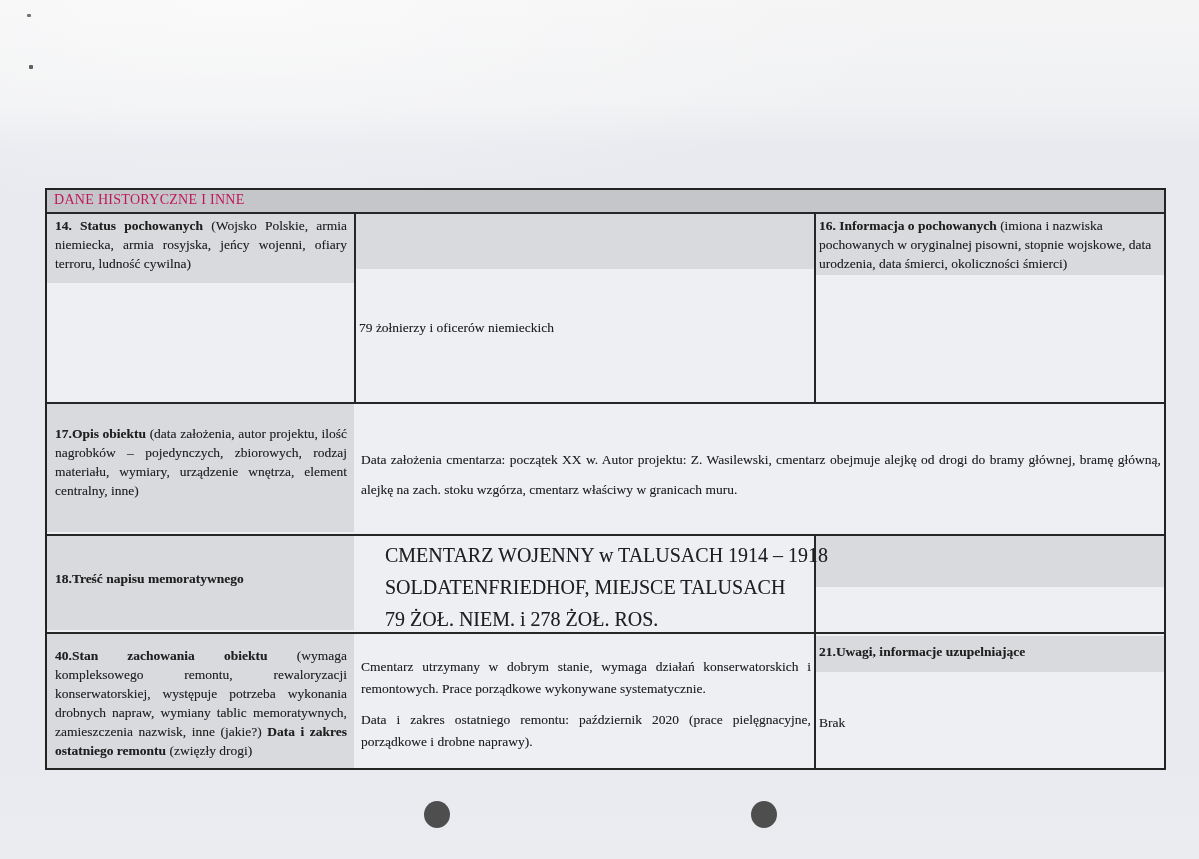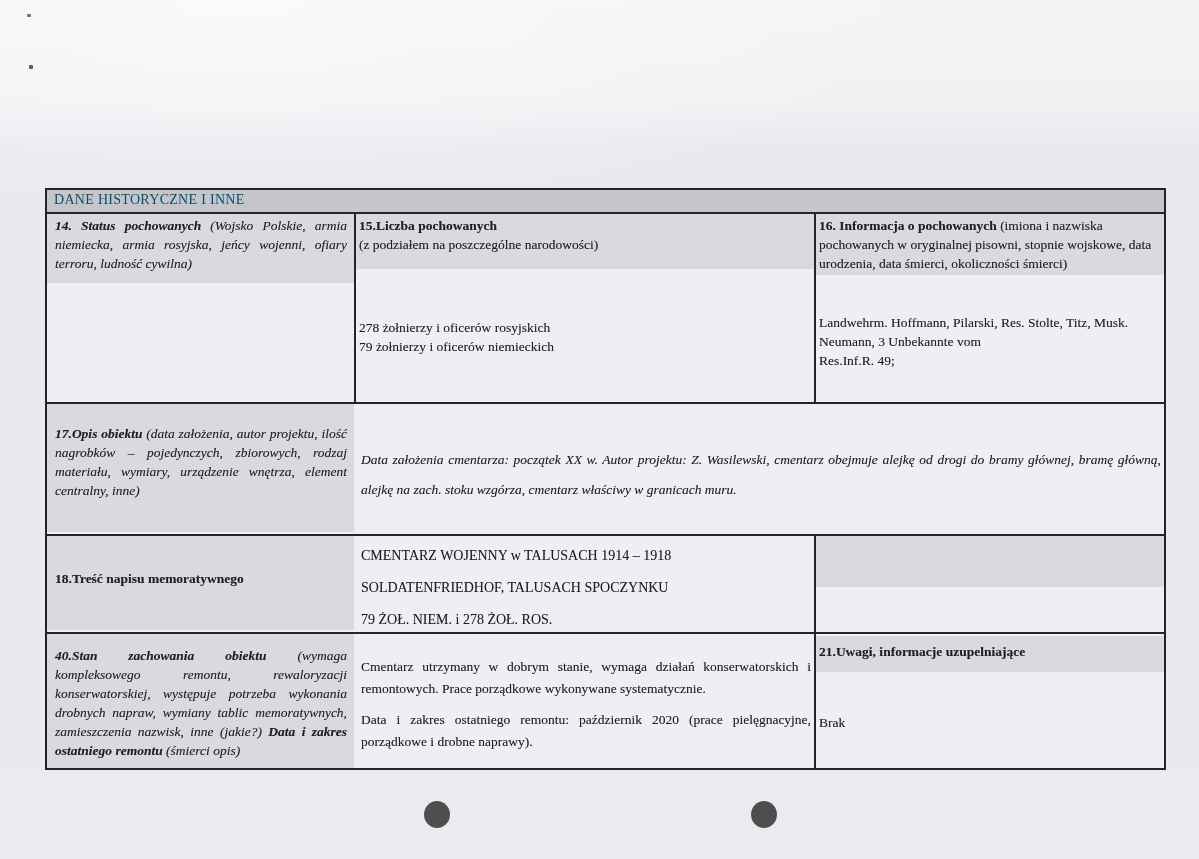--- a/index.html
+++ b/index.html
@@ -17,30 +17,30 @@
   .speck{position:absolute;background:#3a3a3a;border-radius:1px;}
   .table{
     position:absolute;left:45px;top:188px;width:1121px;height:582px;
     border:2px solid #232323;background:#edeff3;box-sizing:border-box;
   }
   .band{
     position:absolute;left:0;top:0;right:0;height:22px;
     background:#c5c6c9;
   }
   .band-text{
-    position:absolute;left:7px;top:2px;font-size:14px;color:#0c4a6e;letter-spacing:.3px;
+    position:absolute;left:7px;top:2px;font-size:14px;color:#be185d;letter-spacing:.3px;
   }
   .hline{position:absolute;left:0;right:0;height:2px;background:#262626;z-index:4;}
   .vline{position:absolute;width:2px;background:#262626;z-index:4;}
   .patch{position:absolute;background:#d9dade;z-index:1;}
   .txt{position:absolute;z-index:5;color:#1f1f1f;font-size:13.5px;line-height:19px;
        text-shadow:0 0 .4px rgba(30,30,30,.35);}
-  .just{text-align:justify;font-style:italic;}
+  .just{text-align:justify;}
   .b{font-weight:bold;}
-  .cap{font-size:14px;}
+  .cap{font-size:20px;margin-left:24px;}
   .memline{margin-bottom:13px;}
   .para{margin-bottom:9px;text-align:justify;line-height:22px;}
   .hole{position:absolute;width:26px;height:27px;border-radius:50%;background:#4e4e4e;}
 </style>
 </head>
 <body>
 
 <div class="paper">
 
   <div class="speck" style="left:27px;top:14px;width:4px;height:3px;opacity:.7"></div>
@@ -63,48 +63,38 @@
     <div class="patch" style="left:309px;top:24px;width:458px;height:55px"></div>
     <div class="patch" style="left:769px;top:24px;width:348px;height:61px"></div>
     <div class="patch" style="left:0;top:214px;width:307px;height:128px"></div>
     <div class="patch" style="left:0;top:346px;width:307px;height:94px"></div>
     <div class="patch" style="left:769px;top:346px;width:348px;height:51px"></div>
     <div class="patch" style="left:0;top:444px;width:307px;height:134px"></div>
     <div class="patch" style="left:769px;top:446px;width:348px;height:36px"></div>
 
     <div class="txt just" style="left:8px;top:26px;width:292px"><span class="b">14. Status pochowanych</span><span> (Wojsko Polskie, armia niemiecka, armia rosyjska, jeńcy wojenni, ofiary terroru, ludność cywilna)</span></div>
 
-    <div class="txt" style="left:312px;top:26px;width:450px">
-      <div class="b">15.Liczba pochowanych</div>
-      <div>(z podziałem na poszczególne narodowości)</div>
-    </div>
     <div class="txt" style="left:312px;top:128px;width:450px">
-      <div>278 żołnierzy i oficerów rosyjskich</div>
       <div>79 żołnierzy i oficerów niemieckich</div>
     </div>
 
     <div class="txt" style="left:772px;top:26px;width:342px"><span class="b">16. Informacja o pochowanych</span><span> (imiona i nazwiska pochowanych w oryginalnej pisowni, stopnie wojskowe, data urodzenia, data śmierci, okoliczności śmierci)</span></div>
-    <div class="txt" style="left:772px;top:123px;width:345px">
-      <div>Landwehrm. Hoffmann, Pilarski, Res. Stolte, Titz, Musk.</div>
-      <div>Neumann, 3 Unbekannte vom</div>
-      <div>Res.Inf.R. 49;</div>
-    </div>
 
     <div class="txt just" style="left:8px;top:234px;width:292px"><span class="b">17.Opis obiektu</span><span> (data założenia, autor projektu, ilość nagrobków – pojedynczych, zbiorowych, rodzaj materiału, wymiary, urządzenie wnętrza, element centralny, inne)</span></div>
     <div class="txt just" style="left:314px;top:255px;width:800px;line-height:30px">Data założenia cmentarza: początek XX w. Autor projektu: Z. Wasilewski, cmentarz obejmuje alejkę od drogi do bramy głównej, bramę główną, alejkę na zach. stoku wzgórza, cmentarz właściwy w granicach muru.</div>
 
     <div class="txt b" style="left:8px;top:379px;width:292px">18.Treść napisu memoratywnego</div>
     <div class="txt cap" style="left:314px;top:356px;width:450px">
       <div class="memline">CMENTARZ WOJENNY w TALUSACH 1914 – 1918</div>
-      <div class="memline">SOLDATENFRIEDHOF, TALUSACH SPOCZYNKU</div>
+      <div class="memline">SOLDATENFRIEDHOF, MIEJSCE TALUSACH</div>
       <div>79 ŻOŁ. NIEM. i 278 ŻOŁ. ROS.</div>
     </div>
 
 
-    <div class="txt just" style="left:8px;top:456px;width:292px"><span class="b">40.Stan zachowania obiektu</span><span> (wymaga kompleksowego remontu, rewaloryzacji konserwatorskiej, występuje potrzeba wykonania drobnych napraw, wymiany tablic memoratywnych, zamieszczenia nazwisk, inne (jakie?) </span><span class="b">Data i zakres ostatniego remontu</span><span> (śmierci opis)</span></div>
+    <div class="txt just" style="left:8px;top:456px;width:292px"><span class="b">40.Stan zachowania obiektu</span><span> (wymaga kompleksowego remontu, rewaloryzacji konserwatorskiej, występuje potrzeba wykonania drobnych napraw, wymiany tablic memoratywnych, zamieszczenia nazwisk, inne (jakie?) </span><span class="b">Data i zakres ostatniego remontu</span><span> (zwięzły drogi)</span></div>
     <div class="txt" style="left:314px;top:466px;width:450px">
       <div class="para">Cmentarz utrzymany w dobrym stanie, wymaga działań konserwatorskich i remontowych. Prace porządkowe wykonywane systematycznie.</div>
       <div class="para">Data i zakres ostatniego remontu: październik 2020 (prace pielęgnacyjne, porządkowe i drobne naprawy).</div>
     </div>
 
     <div class="txt b" style="left:772px;top:452px;width:343px">21.Uwagi, informacje uzupelniające</div>
     <div class="txt" style="left:772px;top:523px;width:342px">Brak</div>
 
   </div>
 

